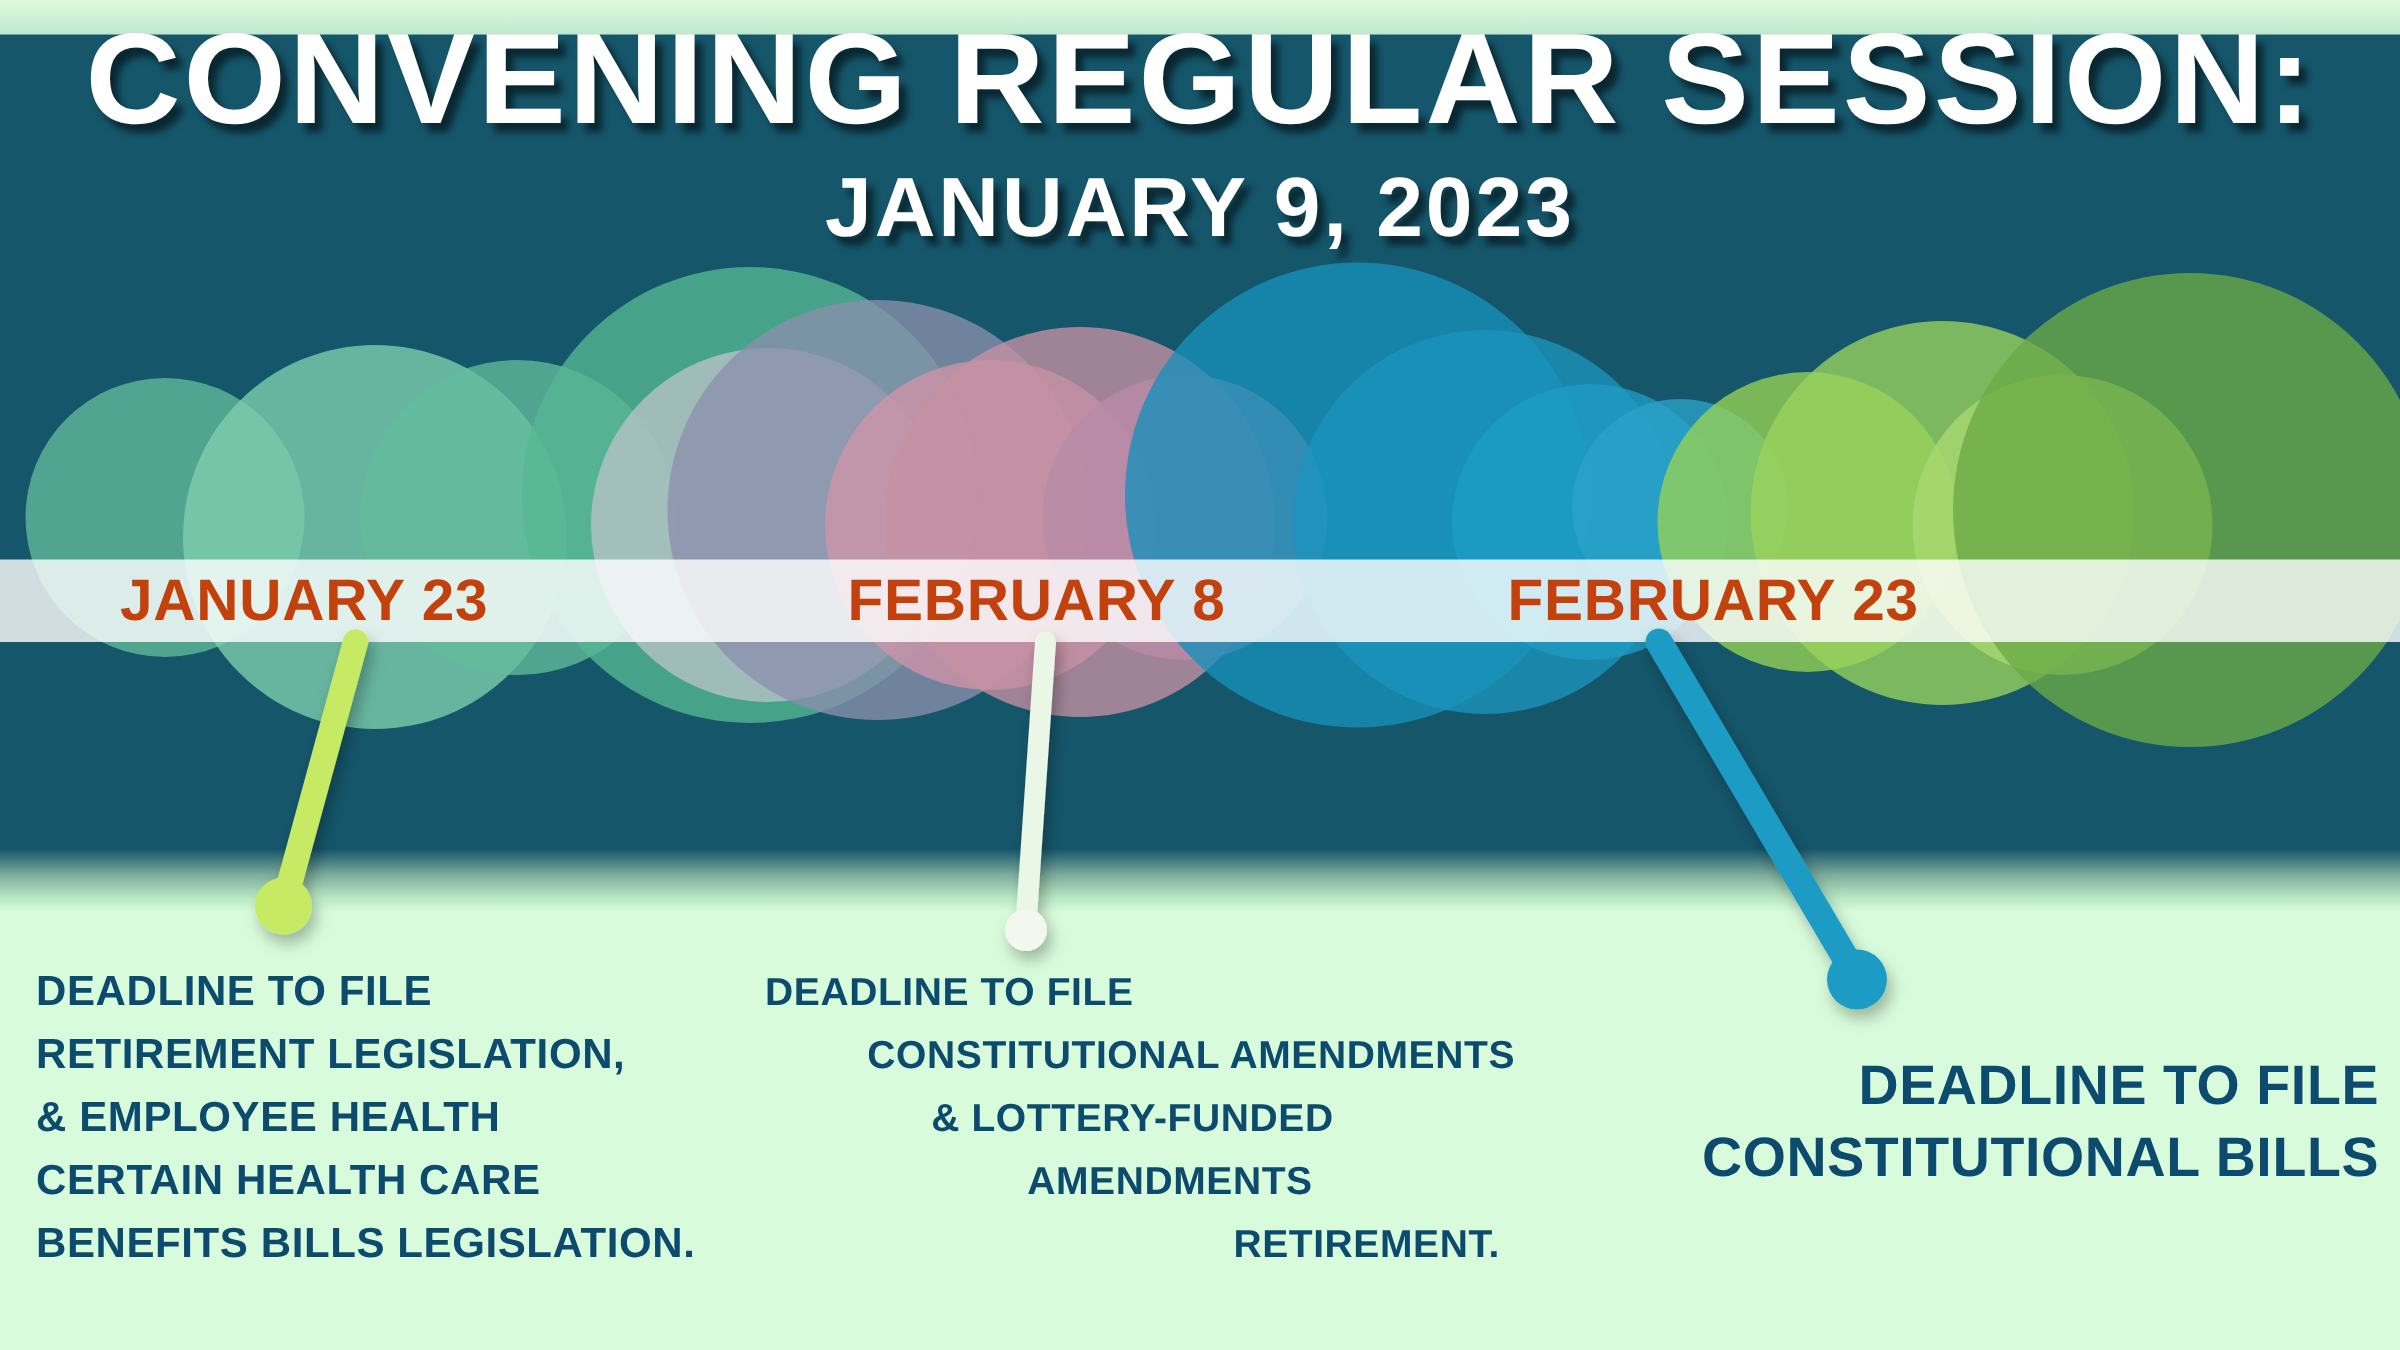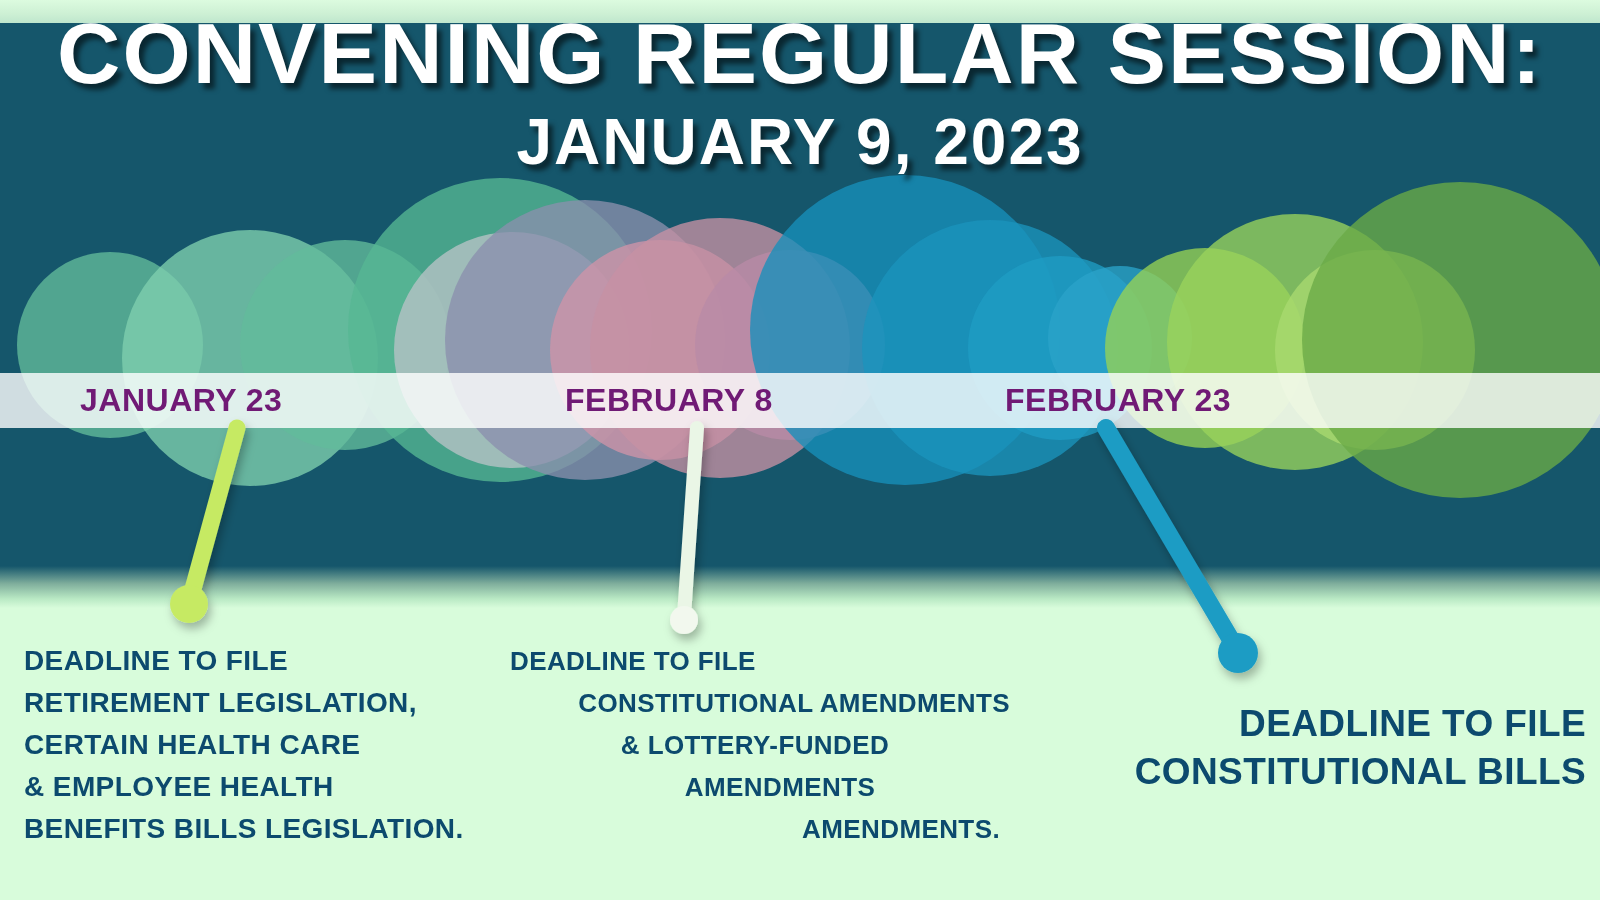--- a/index.html
+++ b/index.html
@@ -51,21 +51,21 @@
   .title-line {
     color: #ffffff;
     font-family: "Liberation Sans Narrow", "Liberation Sans", sans-serif;
     font-weight: bold;
     letter-spacing: 2px;
     text-shadow: 5px 6px 5px rgba(0,0,0,0.55);
     line-height: 1.0;
     white-space: nowrap;
   }
   .title-line-1 { font-size: 86px; transform: scaleX(1.02); }
-  .title-line-2 { font-size: 64px; margin-top: 14px; }
+  .title-line-2 { font-size: 56px; margin-top: 14px; }
 
   
   .circles {
     position: absolute;
     left: 0; top: 23px;
     width: 1600px; height: 543px;
     overflow: hidden;
     z-index: 2;
   }
   .circles .c {
@@ -80,24 +80,24 @@
     left: 0; top: 373px;
     width: 1600px; height: 55px;
     background: rgba(255,255,255,0.80);
     z-index: 4;
   }
   .band-label {
     position: absolute;
     top: 373px;
     height: 55px;
     line-height: 55px;
-    color: #701a75;
+    color: #c2410c;
     font-family: "Liberation Sans Narrow", "Liberation Sans", sans-serif;
     font-weight: bold;
-    font-size: 32px;
+    font-size: 39px;
     letter-spacing: 0.5px;
     white-space: nowrap;
     z-index: 5;
   }
   .bl-1 { left: 80px; }
   .bl-2 { left: 565px; }
   .bl-3 { left: 1005px; }
 
   
   .leaders { position: absolute; left: 0; top: 0; width: 1600px; height: 900px; z-index: 7; pointer-events: none; }
@@ -183,31 +183,31 @@
 
     <g filter="url(#softshadow)">
       <line id="lead3" x1="1106" y1="428" x2="1237" y2="650" stroke-width="18" stroke-linecap="round" stroke="#1f9cc4"></line>
       <circle id="dot3" cx="1238" cy="653" r="20" fill="#1f9cc4"></circle>
     </g>
   </svg>
 
   <div class="note note-1">
     <span class="ln">DEADLINE TO FILE</span>
     <span class="ln">RETIREMENT LEGISLATION,</span>
+    <span class="ln">&amp; EMPLOYEE HEALTH</span>
     <span class="ln">CERTAIN HEALTH CARE</span>
-    <span class="ln">&amp; EMPLOYEE HEALTH</span>
     <span class="ln">BENEFITS BILLS LEGISLATION.</span>
   </div>
 
   <div class="note note-2">
     <span class="ln">DEADLINE TO FILE</span>
     <span class="ln">CONSTITUTIONAL AMENDMENTS</span>
     <span class="ln">&amp; LOTTERY-FUNDED</span>
     <span class="ln">AMENDMENTS</span>
-    <span class="ln">AMENDMENTS.</span>
+    <span class="ln">RETIREMENT.</span>
   </div>
 
   <div class="note note-3">
     <span class="ln">DEADLINE TO FILE</span>
     <span class="ln">CONSTITUTIONAL BILLS</span>
   </div>
 
 </div>
 
 </body></html>

